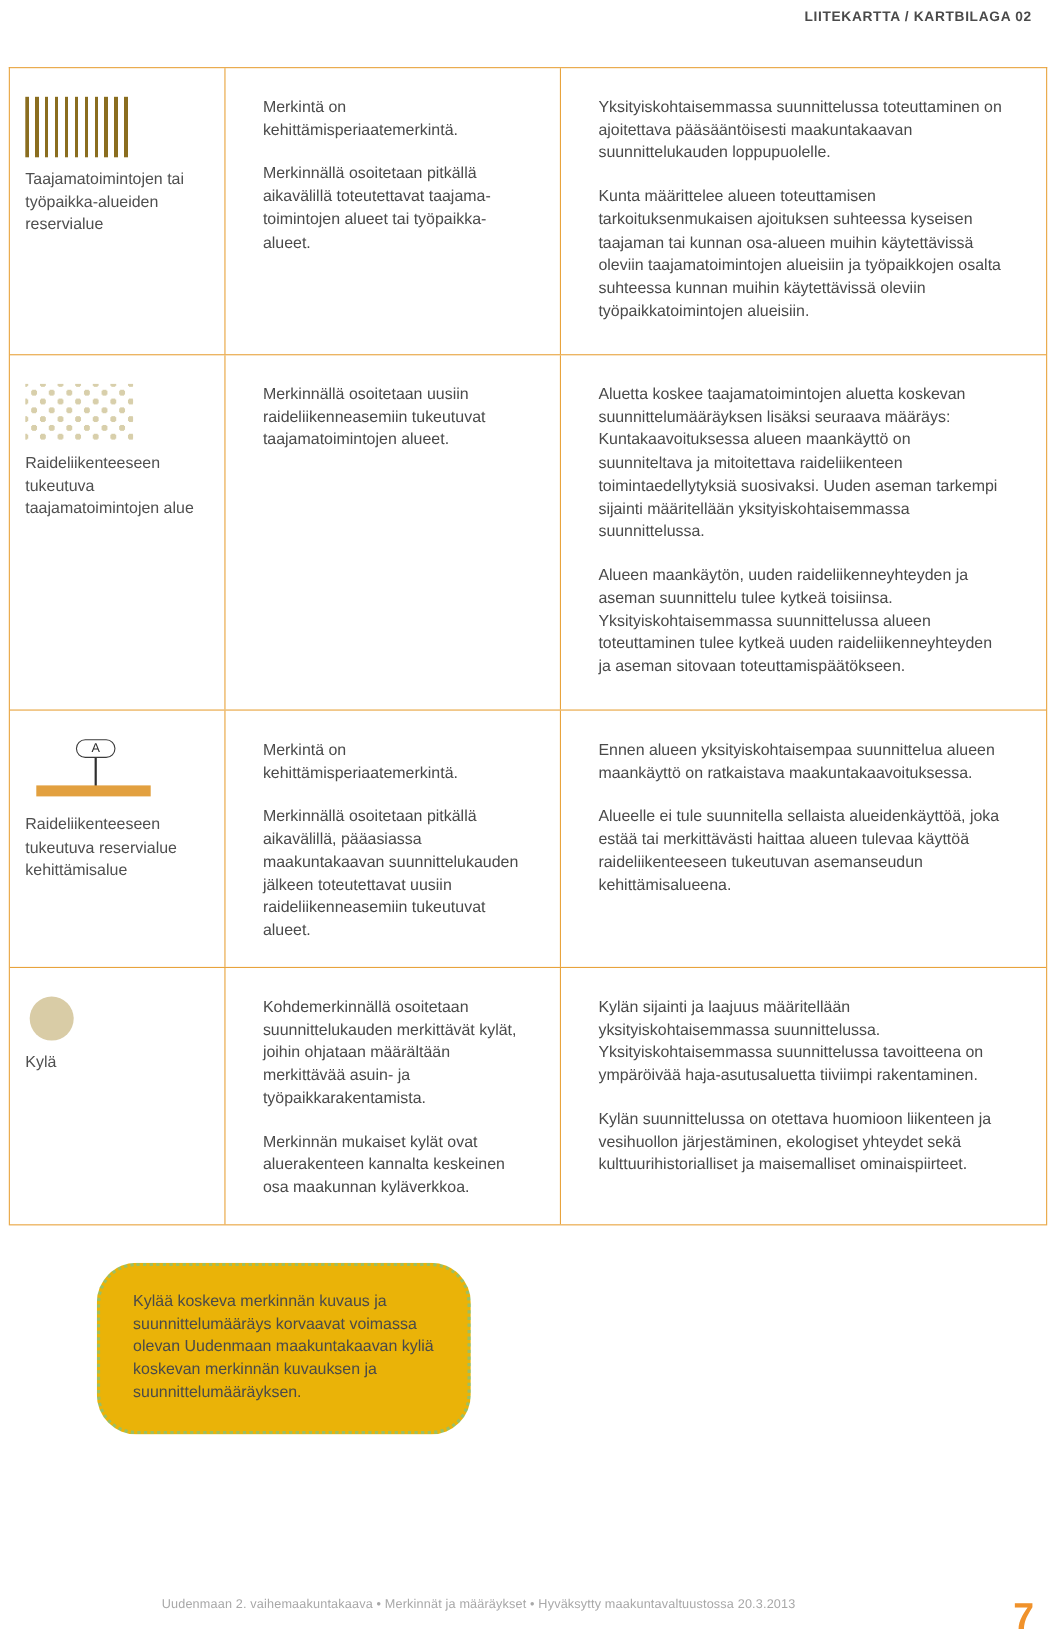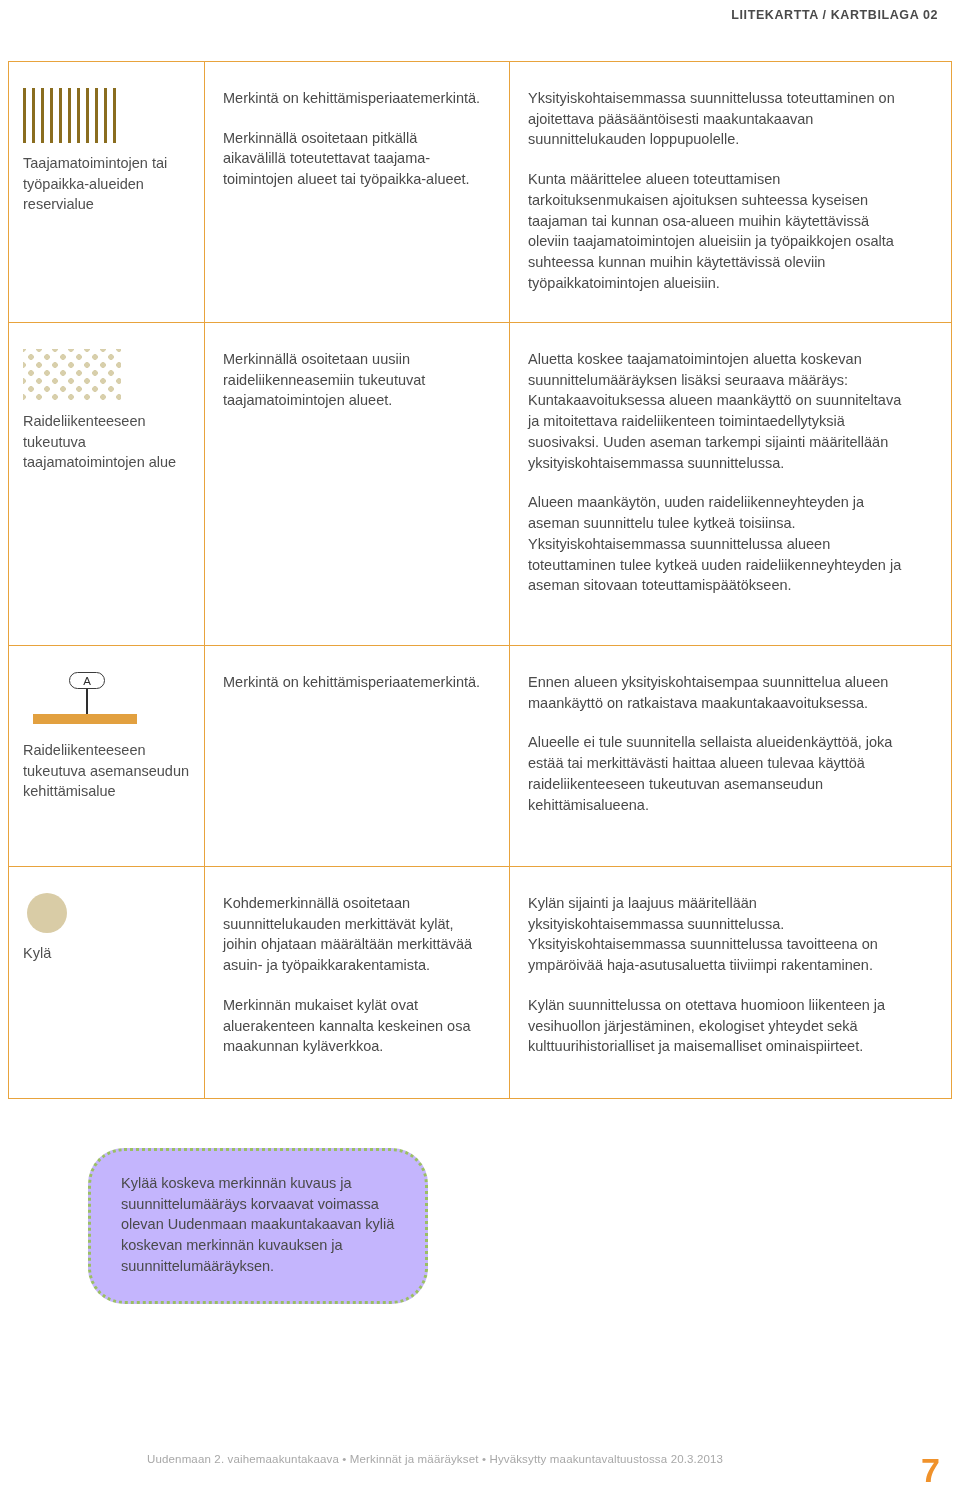--- a/index.html
+++ b/index.html
@@ -77,21 +77,21 @@
   .row-4 { min-height: 232px; }
 
   .sym-label {
     font-size: 14.5px;
     line-height: 1.42;
     color: #4f4f4f;
     margin-top: 10px;
   }
 
   p.body-text {
-    margin: 0 0 19px 0;
+    margin: 0 0 19px 16px;
     font-size: 14.5px;
     line-height: 1.43;
     color: #4a4a4a;
   }
   p.body-text:last-child { margin-bottom: 0; }
 
   
   .sym-stripes {
     width: 96px;
     height: 55px;
@@ -159,21 +159,21 @@
   
   .green-callout {
     position: absolute;
     left: 88px;
     top: 1148px;
     width: 340px;
     box-sizing: border-box;
     border: 3px dotted #9bbf63;
     border-radius: 36px;
     padding: 22px 26px 24px 30px;
-    background: #c4b5fd;
+    background: #eab308;
   }
   .green-callout p {
     margin: 0;
     font-size: 14.5px;
     line-height: 1.43;
     color: #4a4a4a;
   }
 
   
   .page-footer {
@@ -239,24 +239,25 @@
     </div>
   </div>
 
   <div class="legend-row row-3">
     <div class="col-symbol">
       <div class="sym-station">
         <div class="station-badge">A</div>
         <div class="station-stem"></div>
         <div class="station-bar"></div>
       </div>
-      <div class="sym-label">Raideliikenteeseen tukeutuva asemanseudun kehittämisalue</div>
+      <div class="sym-label">Raideliikenteeseen tukeutuva reservialue kehittämisalue</div>
     </div>
     <div class="col-desc">
       <p class="body-text">Merkintä on kehittämisperiaatemerkintä.</p>
+      <p class="body-text">Merkinnällä osoitetaan pitkällä aikavälillä, pääasiassa maakuntakaavan suunnittelukauden jälkeen toteutettavat uusiin raideliikenneasemiin tukeutuvat alueet.</p>
     </div>
     <div class="col-regs">
       <p class="body-text">Ennen alueen yksityiskohtaisempaa suunnittelua alueen maankäyttö on ratkaistava maakuntakaavoituksessa.</p>
       <p class="body-text">Alueelle ei tule suunnitella sellaista alueidenkäyttöä, joka estää tai merkittävästi haittaa alueen tulevaa käyttöä raideliikenteeseen tukeutuvan asemanseudun kehittämisalueena.</p>
     </div>
   </div>
 
   <div class="legend-row row-4">
     <div class="col-symbol">
       <div class="sym-circle"></div>

